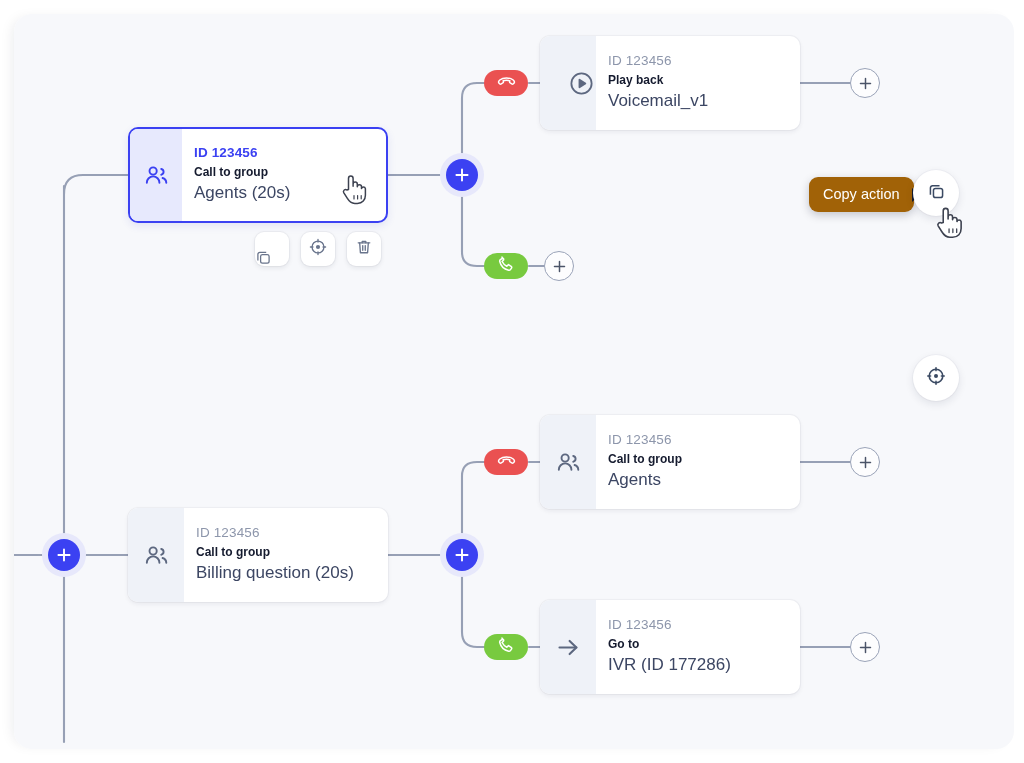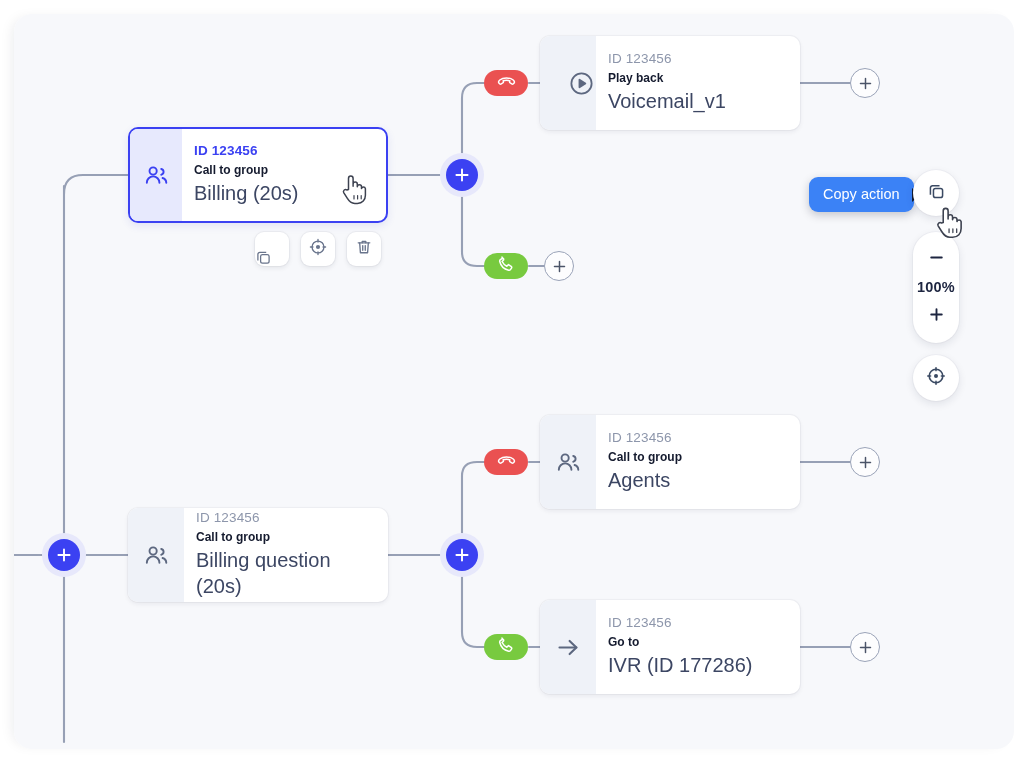--- a/index.html
+++ b/index.html
@@ -51,21 +51,21 @@
     display: flex; flex-direction: column; justify-content: center;
   }
   .node .nid {
     font-size: 13.5px; color: #8d96ab; letter-spacing: .15px;
     line-height: 1.25; margin-bottom: 3px;
   }
   .node .ntitle {
     font-size: 12px; font-weight: bold; color: #141a2e;
     line-height: 1.3; margin-bottom: 2px;
   }
-  .node .nsub { font-size: 20px; color: #3c4663; line-height: 1.3; }
+  .node .nsub { font-size: 17px; color: #3c4663; line-height: 1.3; }
 
   
   .node.selected {
     border: 2px solid #3b41f2;
     background:#fff;
     box-shadow: 0 3px 9px rgba(40,48,190,.10);
   }
   .node.selected .icon-col { background:#e7e9fd; }
   .node.selected .nid { color:#3b41f2; font-weight:bold; }
 
@@ -124,21 +124,21 @@
     width:46px; height:30px; display:flex; align-items:center; justify-content:center;
   }
   .rail-group .zlevel {
     font-size:14.5px; font-weight:bold; color:#1d2540; padding:5px 0 6px;
     letter-spacing:.2px;
   }
 
   
   .tooltip {
     position:absolute;
-    background:#3b82f6; color:#ffffff;
+    background:#a16207; color:#ffffff;
     border-radius:9px;
     font-size:14.5px;
     padding:9px 14px 10px;
     white-space:nowrap;
     box-shadow:0 3px 10px rgba(10,15,35,.22);
   }
   .tooltip:after {
     content:""; position:absolute; right:-6px; top:50%;
     transform:translateY(-50%);
     border-top:7px solid transparent; border-bottom:7px solid transparent;
@@ -208,21 +208,21 @@
         <svg width="27" height="27" viewBox="0 0 24 24" fill="none" stroke="#3b41f2" stroke-width="1.7" stroke-linecap="round" stroke-linejoin="round">
           <circle cx="9" cy="8" r="3.2"></circle>
           <path d="M3.4 18.4 a5.6 5.6 0 0 1 11.2 0"></path>
           <path d="M16.2 6.2 a2.6 2.6 0 0 1 0 5.1"></path>
           <path d="M17.4 14.2 a4.6 4.6 0 0 1 3.3 4.2"></path>
         </svg>
       </div>
       <div class="body">
         <div class="nid">ID 123456</div>
         <div class="ntitle">Call to group</div>
-        <div class="nsub">Billing (20s)</div>
+        <div class="nsub">Agents (20s)</div>
       </div>
     </div>
 
     <div class="cursor" style="left:324px; top:158px;">
       <svg width="30" height="34" viewBox="0 0 30 34">
         <path d="M10.5 17.5 V6.4 a2.3 2.3 0 0 1 4.6 0 V14.2
                  v-2.0 a2.1 2.1 0 0 1 4.2 0 V14.8
                  a2.1 2.1 0 0 1 4.2 0 V16.6
                  a2.0 2.0 0 0 1 3.9 0 V23.2
                  c0 4.6 -3.0 8.2 -8.0 8.2 h-2.6
@@ -422,39 +422,20 @@
       <div class="rail-btn">
         <span>
           <svg width="19" height="19" viewBox="0 0 20 20" fill="none" stroke="#3b4a63" stroke-width="1.6" stroke-linejoin="round">
             <rect x="6.8" y="6.8" width="9.6" height="9.6" rx="2.2"></rect>
             <path d="M13.2 4.0 H5.8 a2.2 2.2 0 0 0 -2.2 2.2 V13.4"></path>
           </svg>
         </span>
       </div>
     </div>
 
-    <div class="rail" style="left:899px; top:218px;">
-      <div class="rail-group">
-        <div class="zbtn">
-          <span>
-            <svg width="17" height="17" viewBox="0 0 18 18">
-              <path d="M3.4 9 H14.6" stroke="#1d2540" stroke-width="2" stroke-linecap="round"></path>
-            </svg>
-          </span>
-        </div>
-        <div class="zlevel">100%</div>
-        <div class="zbtn">
-          <span>
-            <svg width="17" height="17" viewBox="0 0 18 18">
-              <path d="M9 3.4 V14.6 M3.4 9 H14.6" stroke="#1d2540" stroke-width="2" stroke-linecap="round"></path>
-            </svg>
-          </span>
-        </div>
-      </div>
-    </div>
 
     <div class="rail" style="left:899px; top:341px;">
       <div class="rail-btn">
         <span>
           <svg width="20" height="20" viewBox="0 0 20 20" fill="none" stroke="#3b4a63" stroke-width="1.6" stroke-linecap="round">
             <circle cx="10" cy="10" r="6.8"></circle>
             <circle cx="10" cy="10" r="2.0" fill="#3b4a63" stroke="none"></circle>
             <path d="M10 1.8 V4.6 M10 15.4 V18.2 M1.8 10 H4.6 M15.4 10 H18.2"></path>
           </svg>
         </span>

